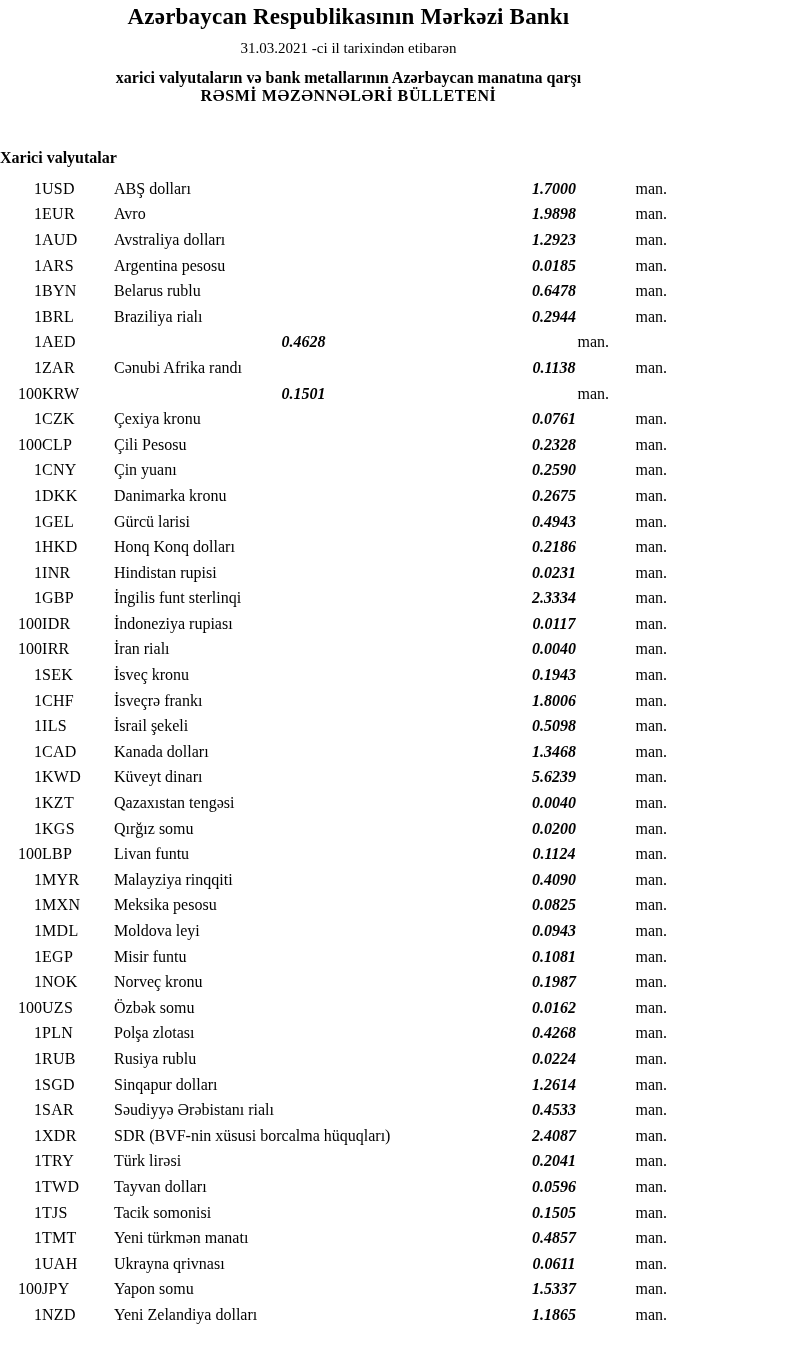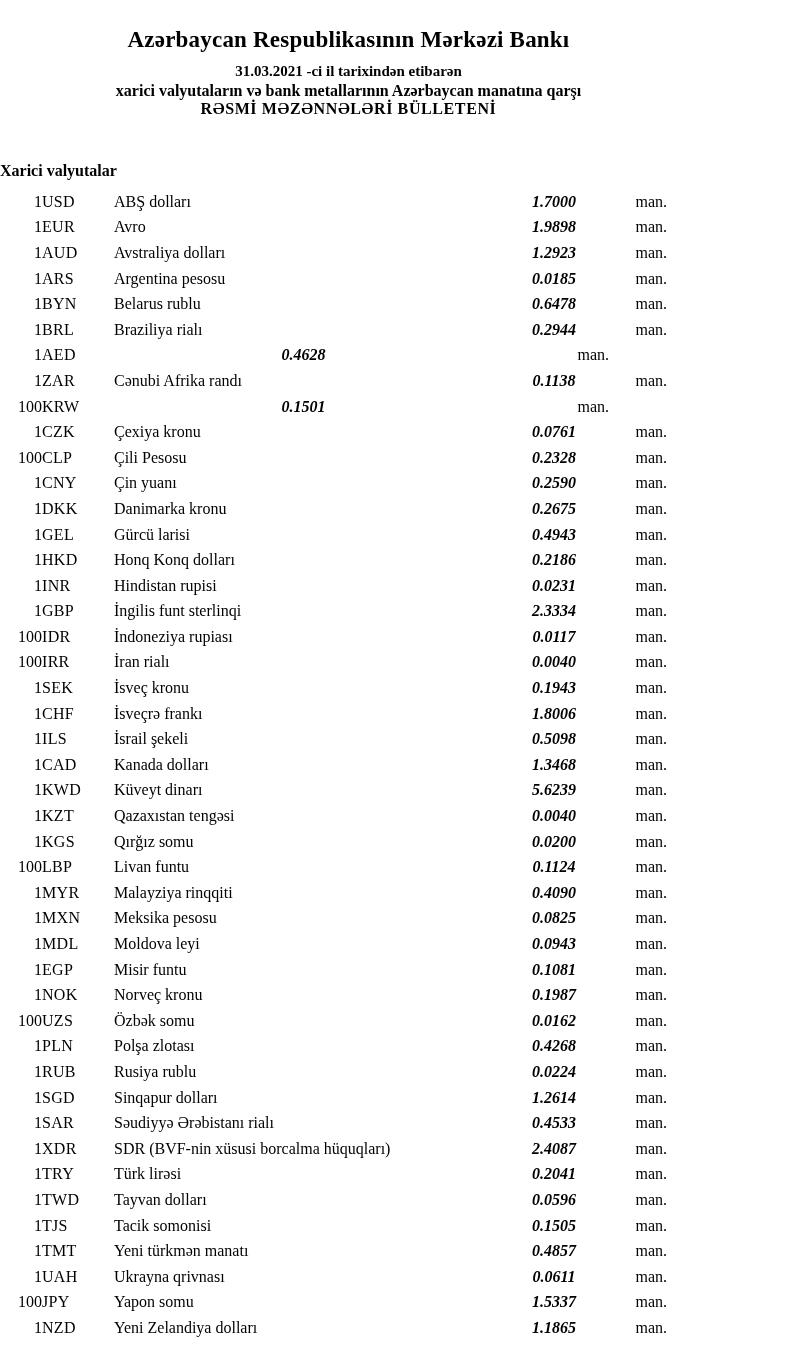--- a/index.html
+++ b/index.html
@@ -4,33 +4,33 @@
 <style>
   * { margin: 0; padding: 0; box-sizing: border-box; }
   html, body { background: #ffffff; }
   body {
     width: 800px;
     height: 1348px;
     font-family: "Liberation Serif", "DejaVu Serif", serif;
     color: #000000;
     overflow: hidden;
   }
-  .page { width: 697px; padding-top: 27px; }
+  .page { width: 697px; padding-top: 4px; }
 
   .header { text-align: center; }
   .title {
     font-size: 23px;
     font-weight: bold;
     margin-bottom: 10px;
     letter-spacing: 0.2px;
   }
   .date-line {
     font-size: 15px;
-    font-weight: bold;
-    margin-bottom: 2px;
+    font-weight: normal;
+    margin-bottom: 12px;
   }
   .scope-line {
     font-size: 16px;
     font-weight: bold;
   }
   .bulletin-line {
     font-size: 16px;
     font-weight: bold;
     letter-spacing: 0.6px;
   }

